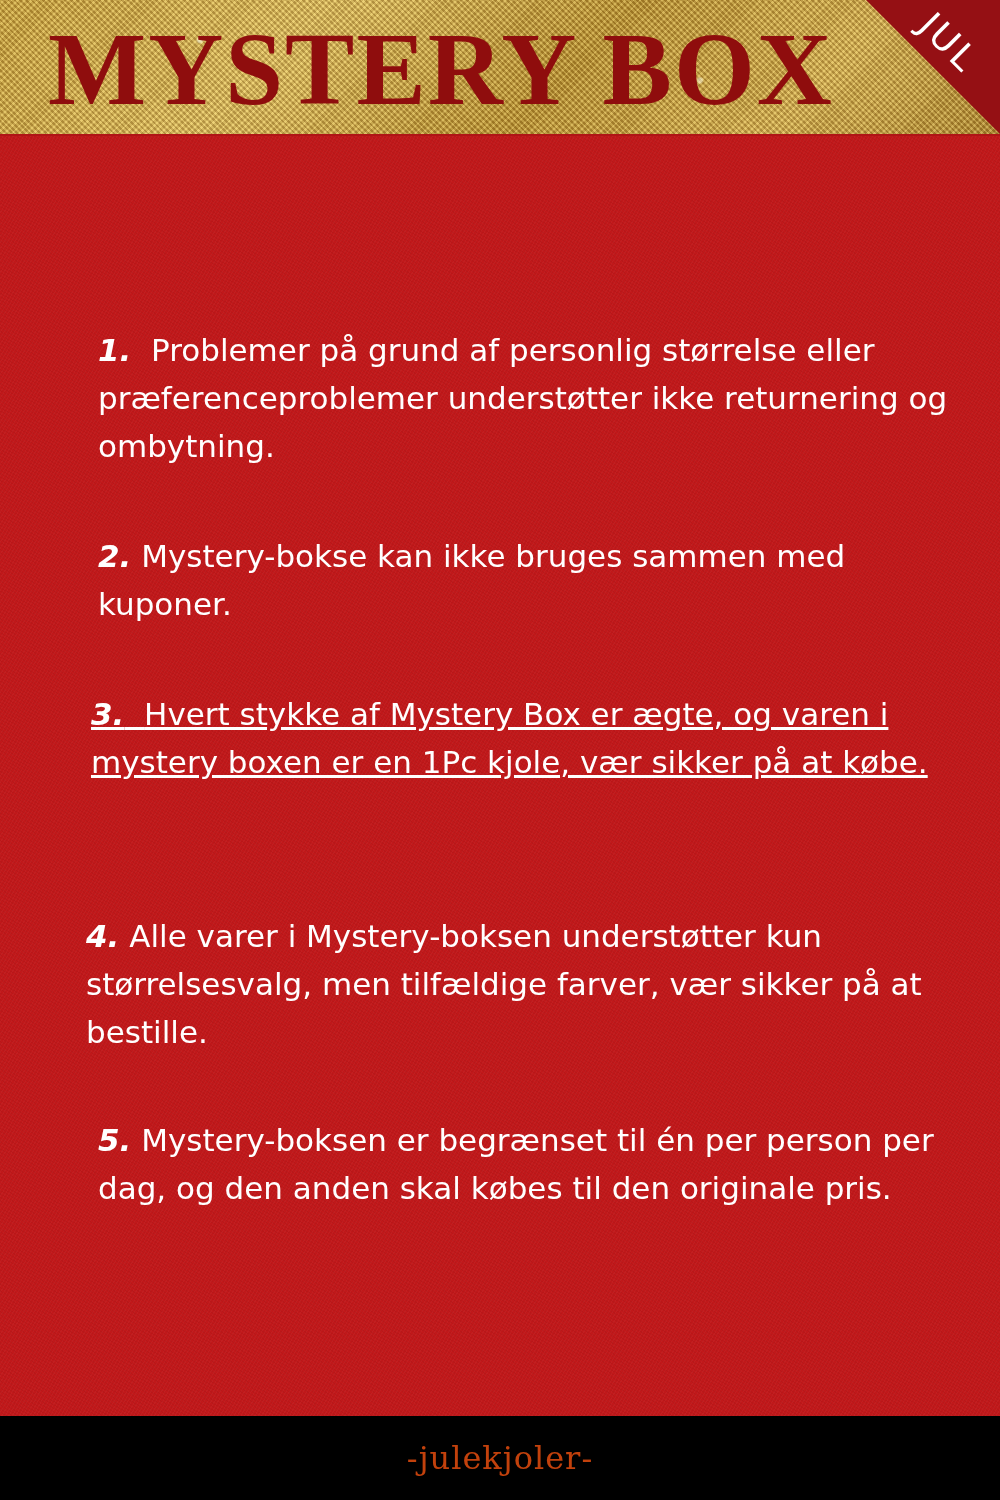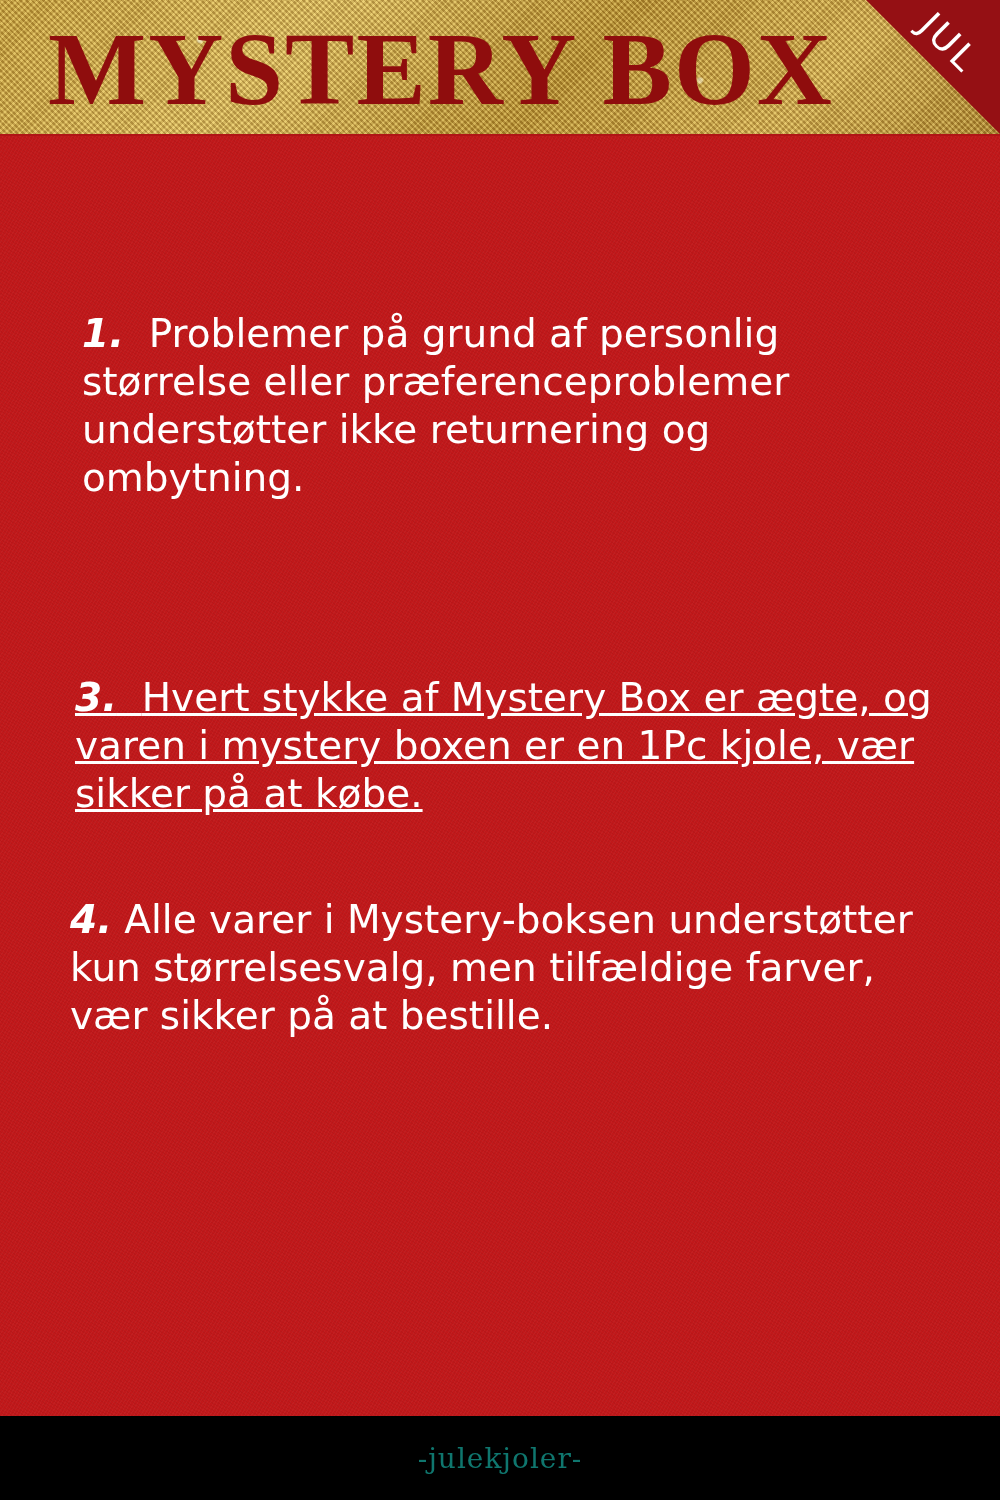--- a/index.html
+++ b/index.html
@@ -30,52 +30,60 @@
   }
   .divider-top { position: absolute; left: 0; top: 134px; width: 1000px; height: 2px; background: #b01416; }
   .content {
     position: absolute; left: 0; top: 136px; width: 1000px; height: 1280px;
     background:
       repeating-linear-gradient(30deg, rgba(0,0,0,0.04) 0 1px, transparent 1px 3px),
       repeating-linear-gradient(-60deg, rgba(255,255,255,0.03) 0 1px, transparent 1px 3px),
       #c0181a;
   }
   .rule {
-    position: absolute; margin: 0; color: #ffffff;
-    font-family: "DejaVu Sans", sans-serif; font-size: 39px; line-height: 48px;
+    position: absolute; margin: 16px; color: #ffffff;
+    font-family: "DejaVu Sans", sans-serif; font-size: 31px; line-height: 48px;
   }
   .rule .num { font-style: italic; font-weight: bold; }
   .footer {
     position: absolute; left: 0; top: 1416px; width: 1000px; height: 84px; background: #000000;
     display: flex; align-items: center; justify-content: center;
   }
   .footer-text {
-    font-family: "DejaVu Serif", serif; font-size: 28px; color: #0f766e; letter-spacing: 1px;
+    font-family: "DejaVu Serif", serif; font-size: 32px; color: #c2410c; letter-spacing: 1px;
   }
 </style>
 </head>
 <body>
 
 <div class="header">
   <h1 class="title">MYSTERY BOX</h1>
   <div class="corner"></div>
   <div class="corner-label">JUL</div>
 </div>
 <div class="divider-top"></div>
 
 <div class="content">
   <p class="rule" style="left:82px; top:174px; width:860px;">
     <span class="num">1.</span>&nbsp;
     <span>Problemer på grund af personlig størrelse eller præferenceproblemer understøtter ikke returnering og ombytning.</span>
   </p>
+  <p class="rule" style="left:82px; top:380px; width:840px;">
+    <span class="num">2.</span>
+    <span>Mystery-bokse kan ikke bruges sammen med kuponer.</span>
+  </p>
   <p class="rule" style="left:75px; top:538px; width:870px;text-decoration:underline;">
     <span class="num">3.</span>&nbsp;
     <span>Hvert stykke af Mystery Box er ægte, og varen i mystery boxen er en 1Pc kjole, vær sikker på at købe.</span>
   </p>
   <p class="rule" style="left:70px; top:760px; width:870px;">
     <span class="num">4.</span>
     <span>Alle varer i Mystery-boksen understøtter kun størrelsesvalg, men tilfældige farver, vær sikker på at bestille.</span>
   </p>
+  <p class="rule" style="left:82px; top:964px; width:870px;">
+    <span class="num">5.</span>
+    <span>Mystery-boksen er begrænset til én per person per dag, og den anden skal købes til den originale pris.</span>
+  </p>
 </div>
 
 <div class="footer">
   <span class="footer-text">-julekjoler-</span>
 </div>
 
 </body></html>

